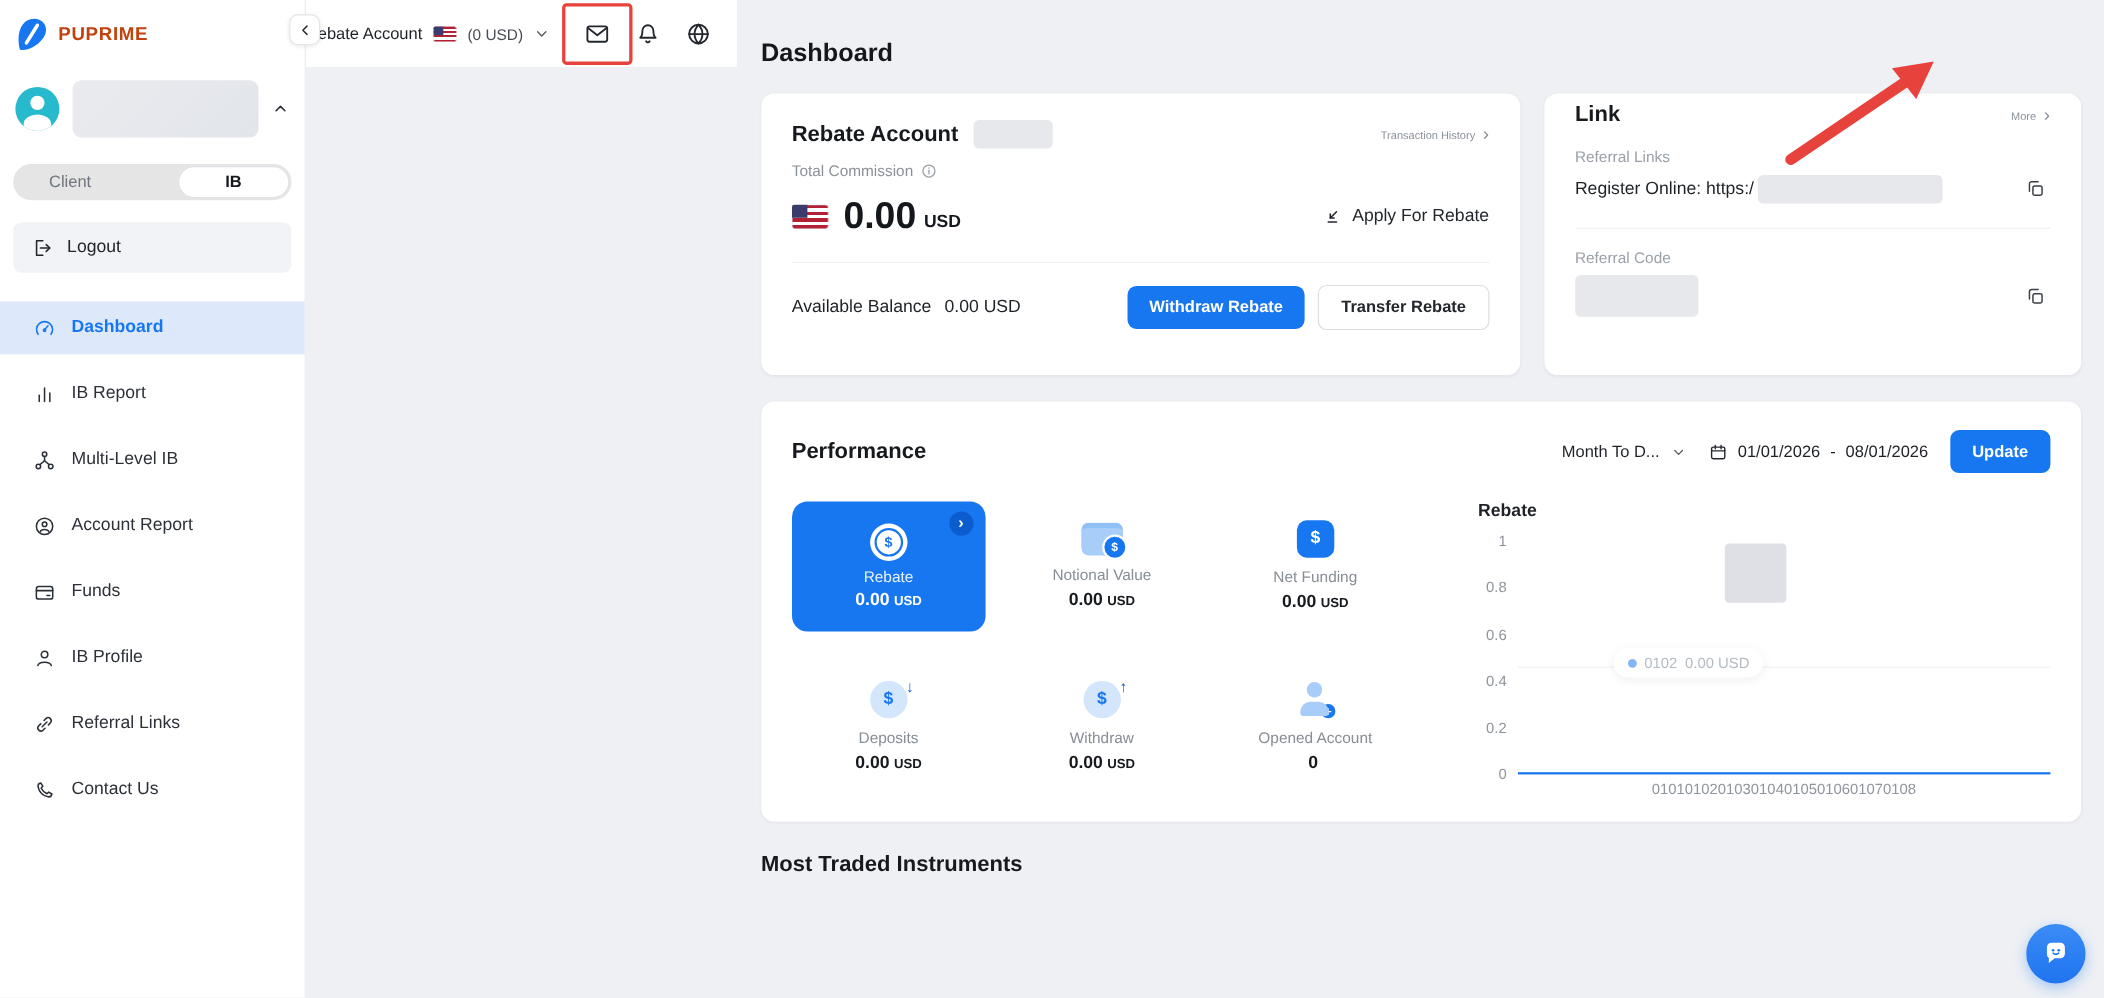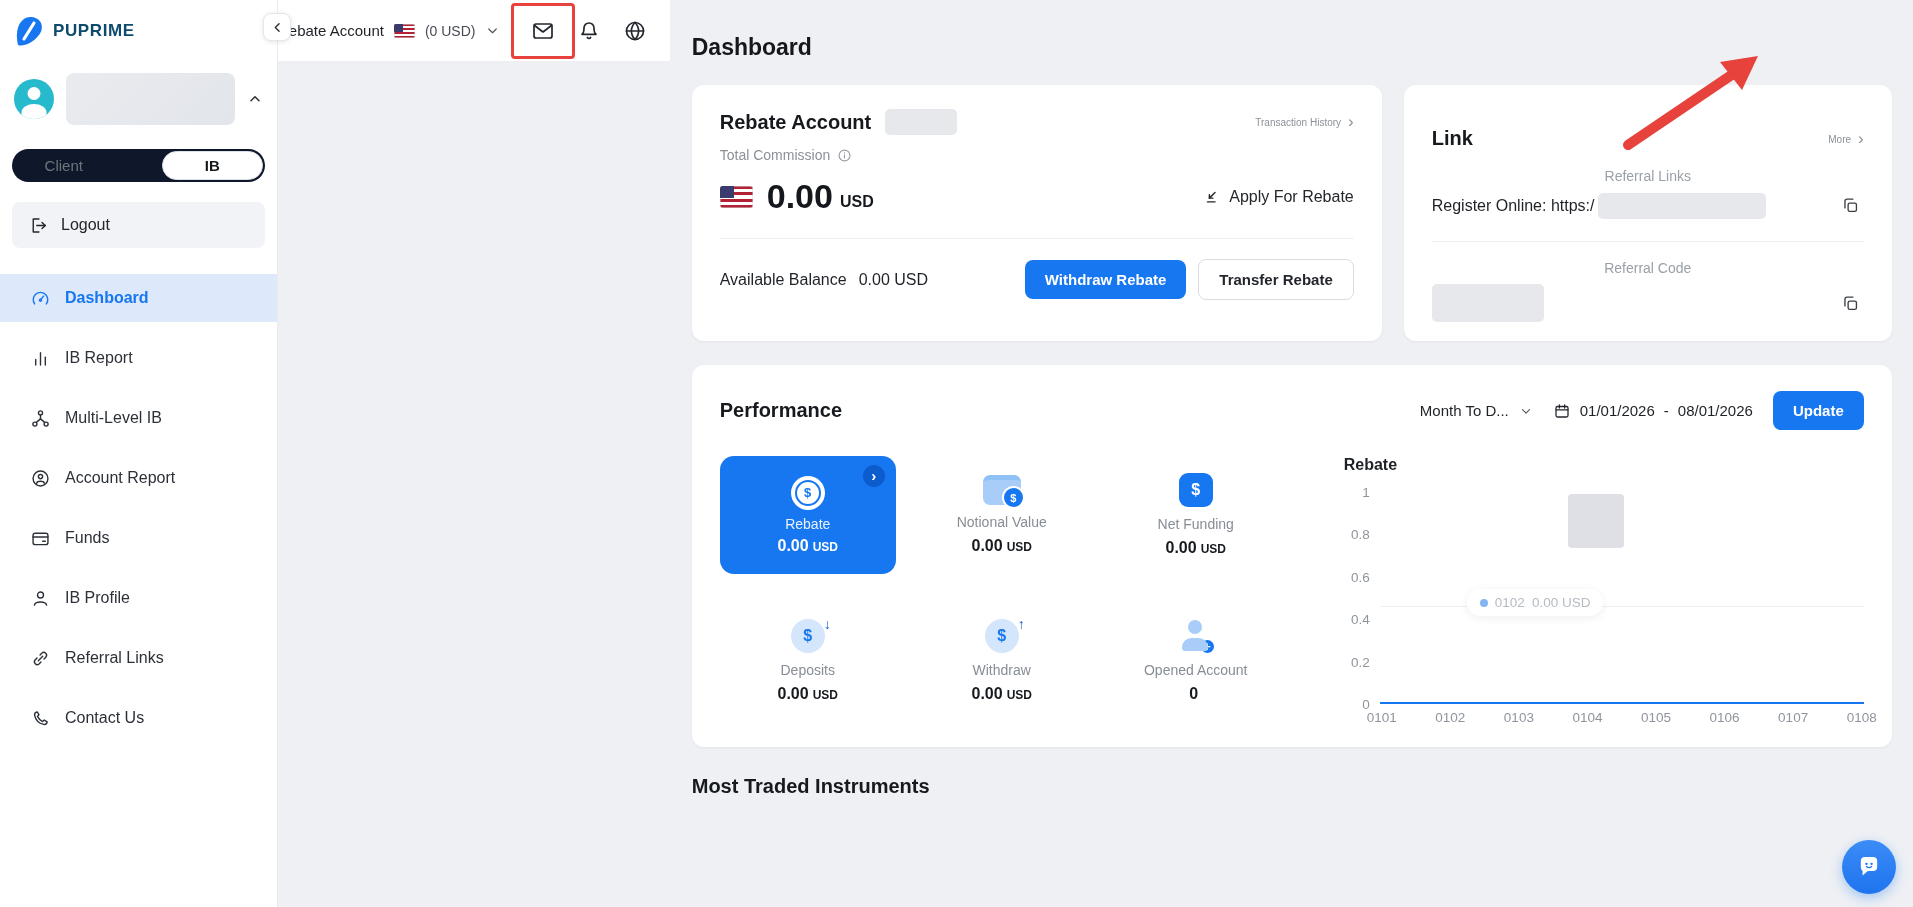--- a/index.html
+++ b/index.html
@@ -26,30 +26,30 @@
     border-right:1px solid var(--line);z-index:5;
   }
   .collapse-btn{
     position:absolute;top:13px;right:-14px;width:28px;height:28px;border-radius:8px;
     background:#fff;border:1px solid #e3e6ea;box-shadow:0 1px 5px rgba(0,0,0,.10);
     display:flex;align-items:center;justify-content:center;cursor:pointer;z-index:10;
   }
   .logo-row{display:flex;align-items:center;gap:9px;padding:14px 0 0 14px;}
   .logo-mark path.body{fill:var(--primary);}
   .logo-mark path.slash{stroke:#fff;stroke-width:3.2;fill:none;stroke-linecap:round;}
-  .logo-text{font-size:17px;font-weight:800;letter-spacing:.6px;color:#0c4a6e;}
+  .logo-text{font-size:17px;font-weight:800;letter-spacing:.6px;color:#c2410c;}
   .profile-row{display:flex;align-items:center;margin:26px 14px 0;cursor:pointer;}
   .avatar{width:40px;height:40px;border-radius:50%;background:#27b9cc;position:relative;overflow:hidden;flex-shrink:0;}
   .avatar::before{content:"";position:absolute;left:50%;top:8px;transform:translateX(-50%);width:13px;height:13px;border-radius:50%;background:#fff;}
   .avatar::after{content:"";position:absolute;left:50%;top:25px;transform:translateX(-50%);width:25px;height:17px;border-radius:50% 50% 0 0;background:#fff;}
   .redacted{background:linear-gradient(135deg,#e9ebef, #e2e5ea);border-radius:8px;}
   .name-redacted{flex:1;height:52px;margin:0 12px;}
   .chev-icon{flex-shrink:0;}
   .segmented{
-    display:flex;margin:24px 12px 12px;height:33px;background:#0f172a;border-radius:18px;
+    display:flex;margin:24px 12px 12px;height:33px;background:#e5e5e5;border-radius:18px;
     padding:2px;font-size:15px;gap:48px;
   }
   .seg-opt{flex:1;display:flex;align-items:center;justify-content:center;color:#6f757d;border-radius:16px;cursor:pointer;}
   .seg-opt.active{background:#fff;border:1px solid #dfe3e8;color:#16191d;font-weight:600;}
   .logout-row{
     display:flex;align-items:center;gap:12px;margin:20px 12px 0;height:46px;
     background:#f1f3f6;border-radius:8px;padding-left:16px;font-size:16px;cursor:pointer;color:#22262b;
   }
   .menu{margin-top:26px;}
   .menu-item{
@@ -79,21 +79,21 @@
   .tbsvg{width:24px;height:24px;fill:none;stroke:#23272d;stroke-width:1.7;stroke-linecap:round;stroke-linejoin:round;}
   .annotation-ring{position:absolute;inset:-11px -15px;border:3px solid var(--annotation);border-radius:4px;pointer-events:none;}
 
   
   .content{flex:1;padding-top:34px;overflow:hidden;}
   .content-inner{width:1200px;margin:0 auto;}
   .page-title{font-size:23px;font-weight:700;color:#14181d;}
   .cards-row{display:flex;gap:22px;margin-top:24px;}
   .card{background:#fff;border-radius:12px;box-shadow:0 1px 3px rgba(16,24,40,.05);}
   .rebate-card{width:690px;height:256px;padding:24px 28px;}
-  .link-card{width:488px;height:256px;padding:42px 28px;text-align:center;}
+  .link-card{width:488px;height:256px;padding:8px 28px;}
   .card-head{display:flex;align-items:center;}
   .card-title{font-size:20px;font-weight:700;color:#16191d;}
   .ghost{display:inline-block;background:#e6e8ec;border-radius:5px;}
   .acct-ghost{width:72px;height:26px;margin-left:14px;}
   .spacer{flex:1;}
   .link-muted{font-size:10px;color:#8b9199;cursor:pointer;white-space:nowrap;}
   .link-muted::after{content:"›";margin-left:7px;font-size:17px;vertical-align:-1px;}
   .rc-sub{margin-top:12px;display:flex;align-items:center;gap:7px;font-size:14px;color:#8b9199;}
   .rc-amount{margin-top:14px;display:flex;align-items:center;}
   .flag-lg{width:33px;height:22px;border-radius:3px;position:relative;overflow:hidden;flex-shrink:0;
@@ -169,21 +169,21 @@
   .plot{flex:1;position:relative;border-bottom:1px solid #dfe3e8;}
   .guide{position:absolute;left:0;right:0;top:54%;height:1px;background:#eef0f3;}
   .plot-redacted{position:absolute;left:39%;top:1%;width:56px;height:54px;background:#dadde2;border-radius:4px;opacity:.9;}
   .tooltip{
     position:absolute;left:18%;top:46%;display:flex;align-items:center;gap:7px;
     background:rgba(255,255,255,.85);border-radius:16px;padding:6px 13px;font-size:13.5px;color:#b5bbc3;
     box-shadow:0 2px 10px rgba(20,30,50,.07);white-space:nowrap;
   }
   .dot{width:8px;height:8px;border-radius:50%;background:#5a9cf0;opacity:.75;}
   .dataline{position:absolute;left:0;right:0;bottom:-1px;height:2px;background:var(--primary);}
-  .x-axis{position:absolute;top:calc(100% + 7px);left:-13px;right:-13px;display:flex;justify-content:space-between;
+  .x-axis{position:absolute;top:calc(100% + 7px);left:-13px;right:-13px;display:flex;justify-content:center;
     font-size:13.5px;color:#8f959d;}
   .section-title{font-size:20px;font-weight:700;color:#16191d;margin-top:28px;}
 
   
   .annotation-arrow{position:absolute;left:0;top:0;width:1913px;height:907px;pointer-events:none;z-index:50;}
   .annotation-arrow line{stroke:var(--annotation);}
   .annotation-arrow polygon{fill:var(--annotation);}
   .chat-fab{
     position:absolute;left:1842px;top:840px;width:54px;height:54px;border-radius:50%;
     background:linear-gradient(180deg,#3b8cf6,#1f74ef);border:none;cursor:pointer;z-index:60;

